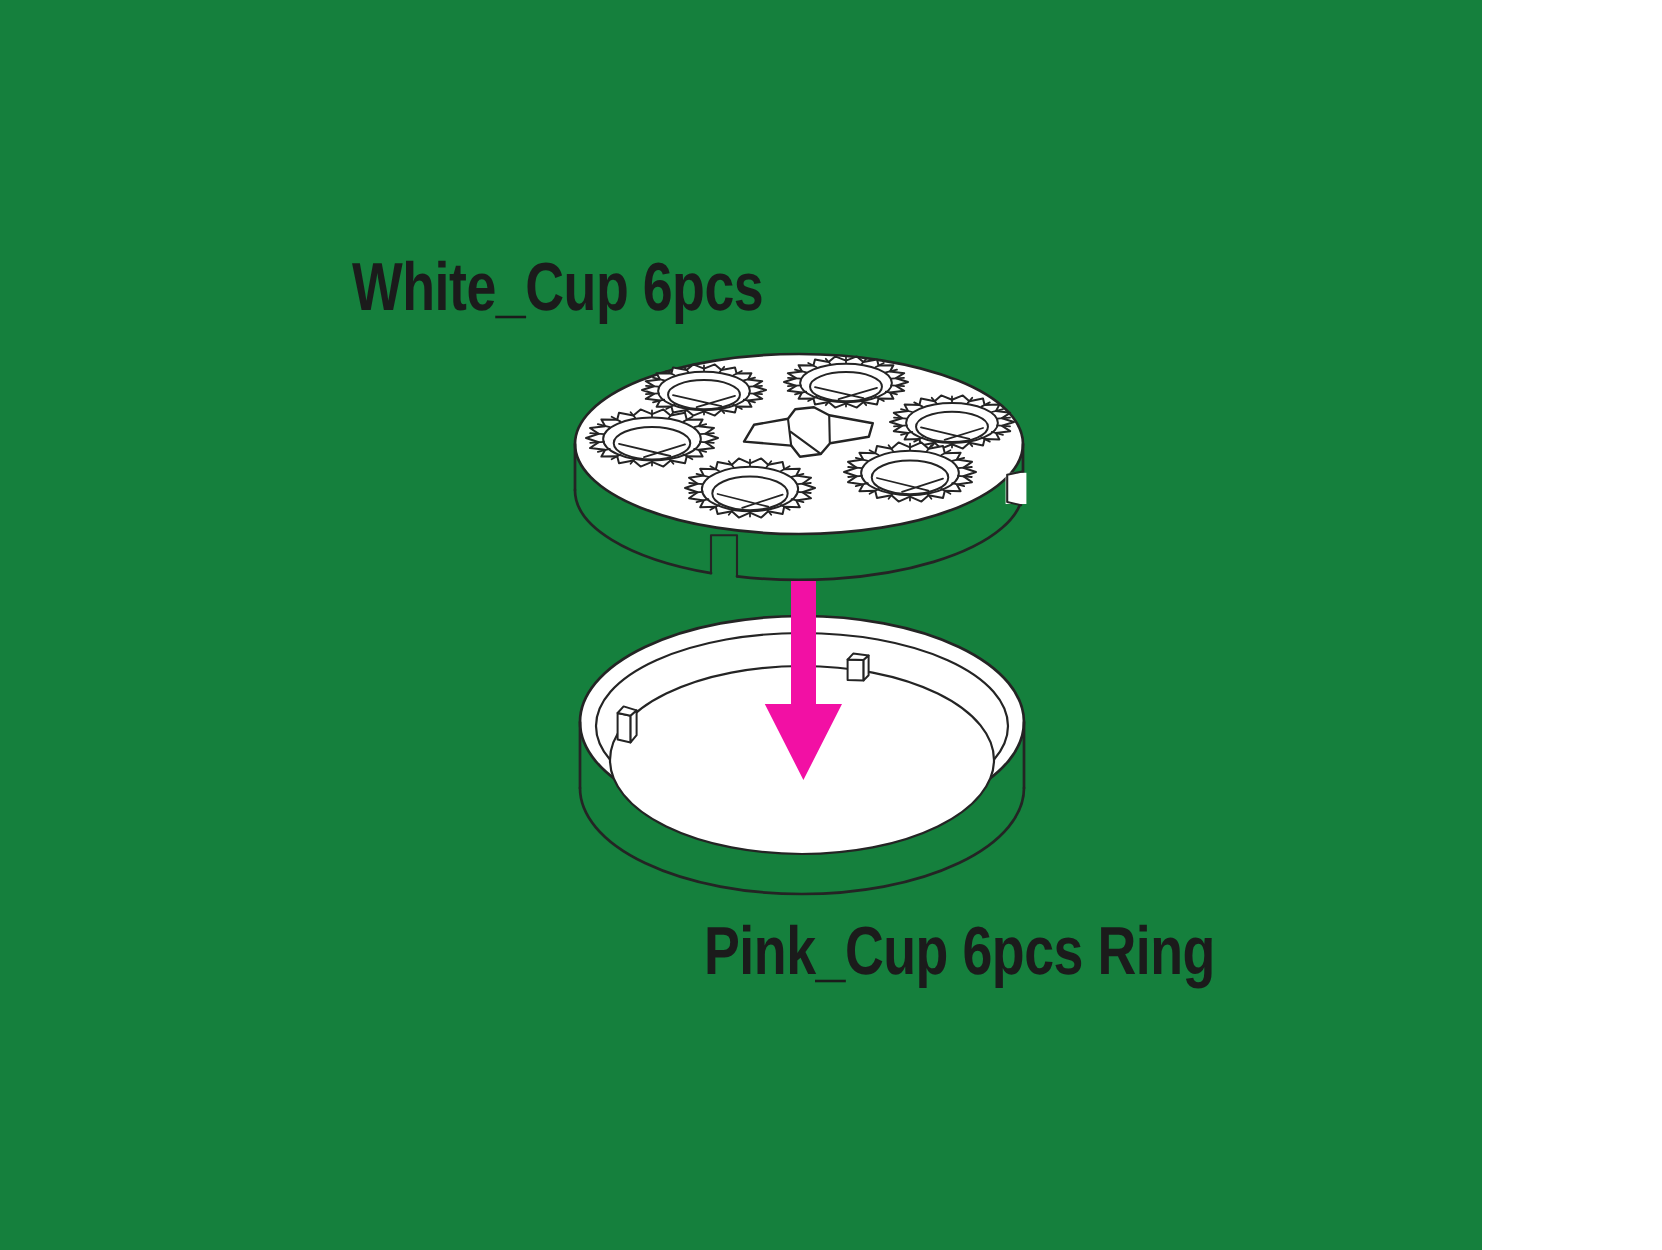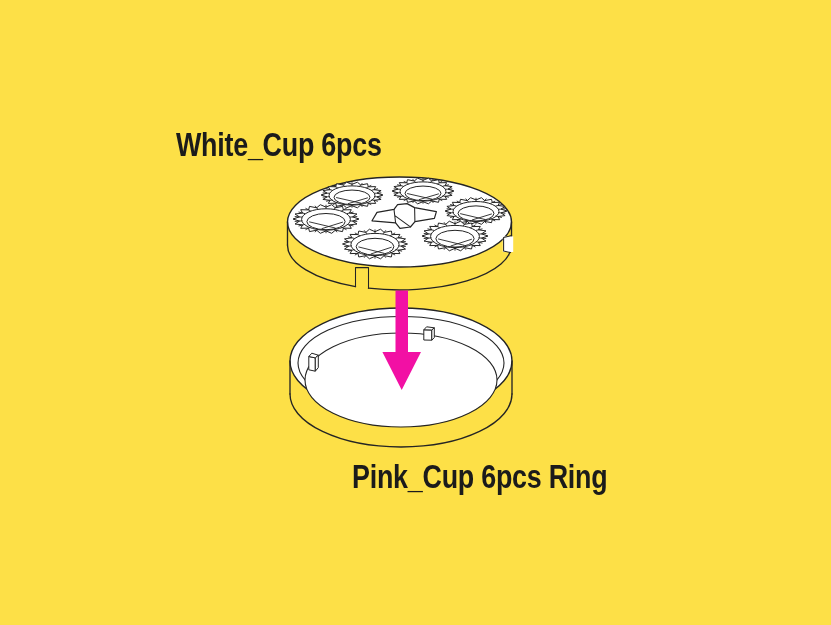--- a/index.html
+++ b/index.html
@@ -1,17 +1,17 @@
 <!DOCTYPE html>
 <html><head>
 <meta charset="utf-8">
 <style>
   html,body{margin:0;padding:0}
   body{width:831px;height:625px;background:#ffffff;font-family:"Liberation Sans","DejaVu Sans",sans-serif;overflow:hidden}
-  .stage{position:relative;width:831px;height:625px;background:#fde047}
+  .stage{position:relative;width:741px;height:625px;background:#15803d}
   .illus{position:absolute;left:0;top:0;width:831px;height:625px;display:block}
   .label{position:absolute;font-weight:700;font-size:34px;line-height:1;letter-spacing:-0.3px;color:#1b1b1b;white-space:nowrap;transform:scaleX(0.79);transform-origin:0 0}
   .label-top{left:176px;top:127px}
   .label-bottom{left:352px;top:459px}
 </style>
 </head>
 <body>
 
 <div class="stage">
   <div class="label label-top">White_Cup 6pcs</div>

